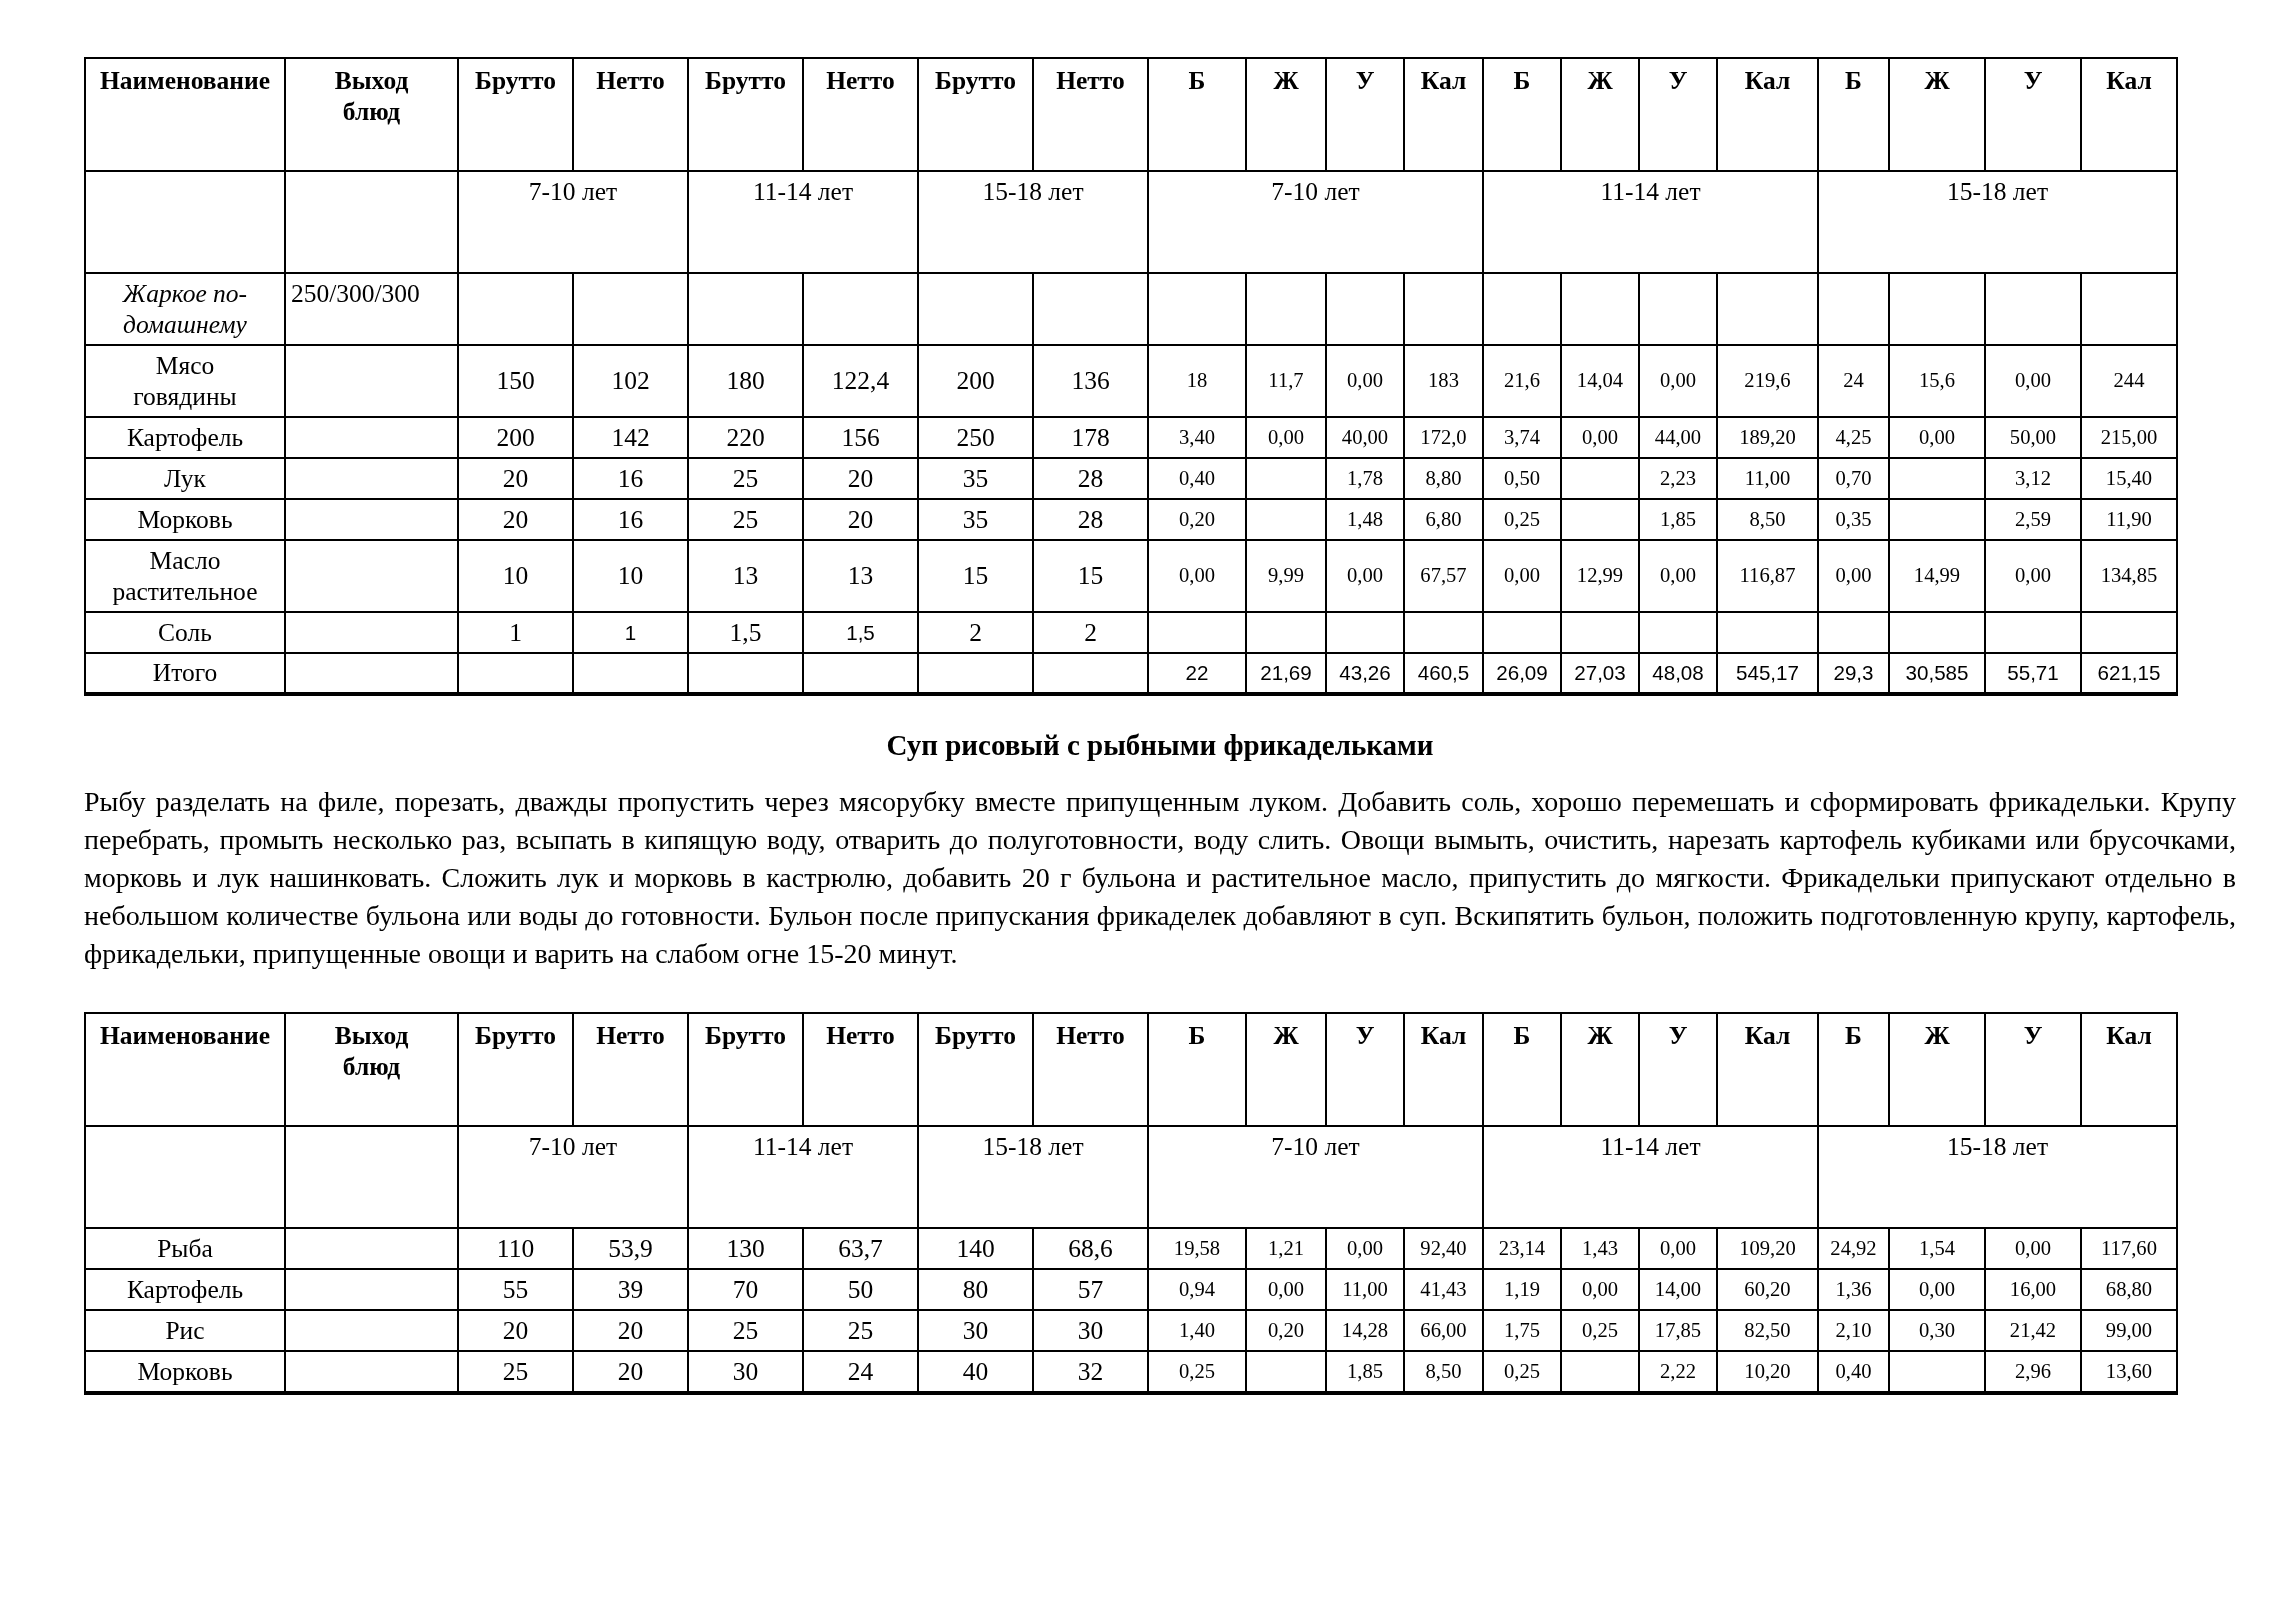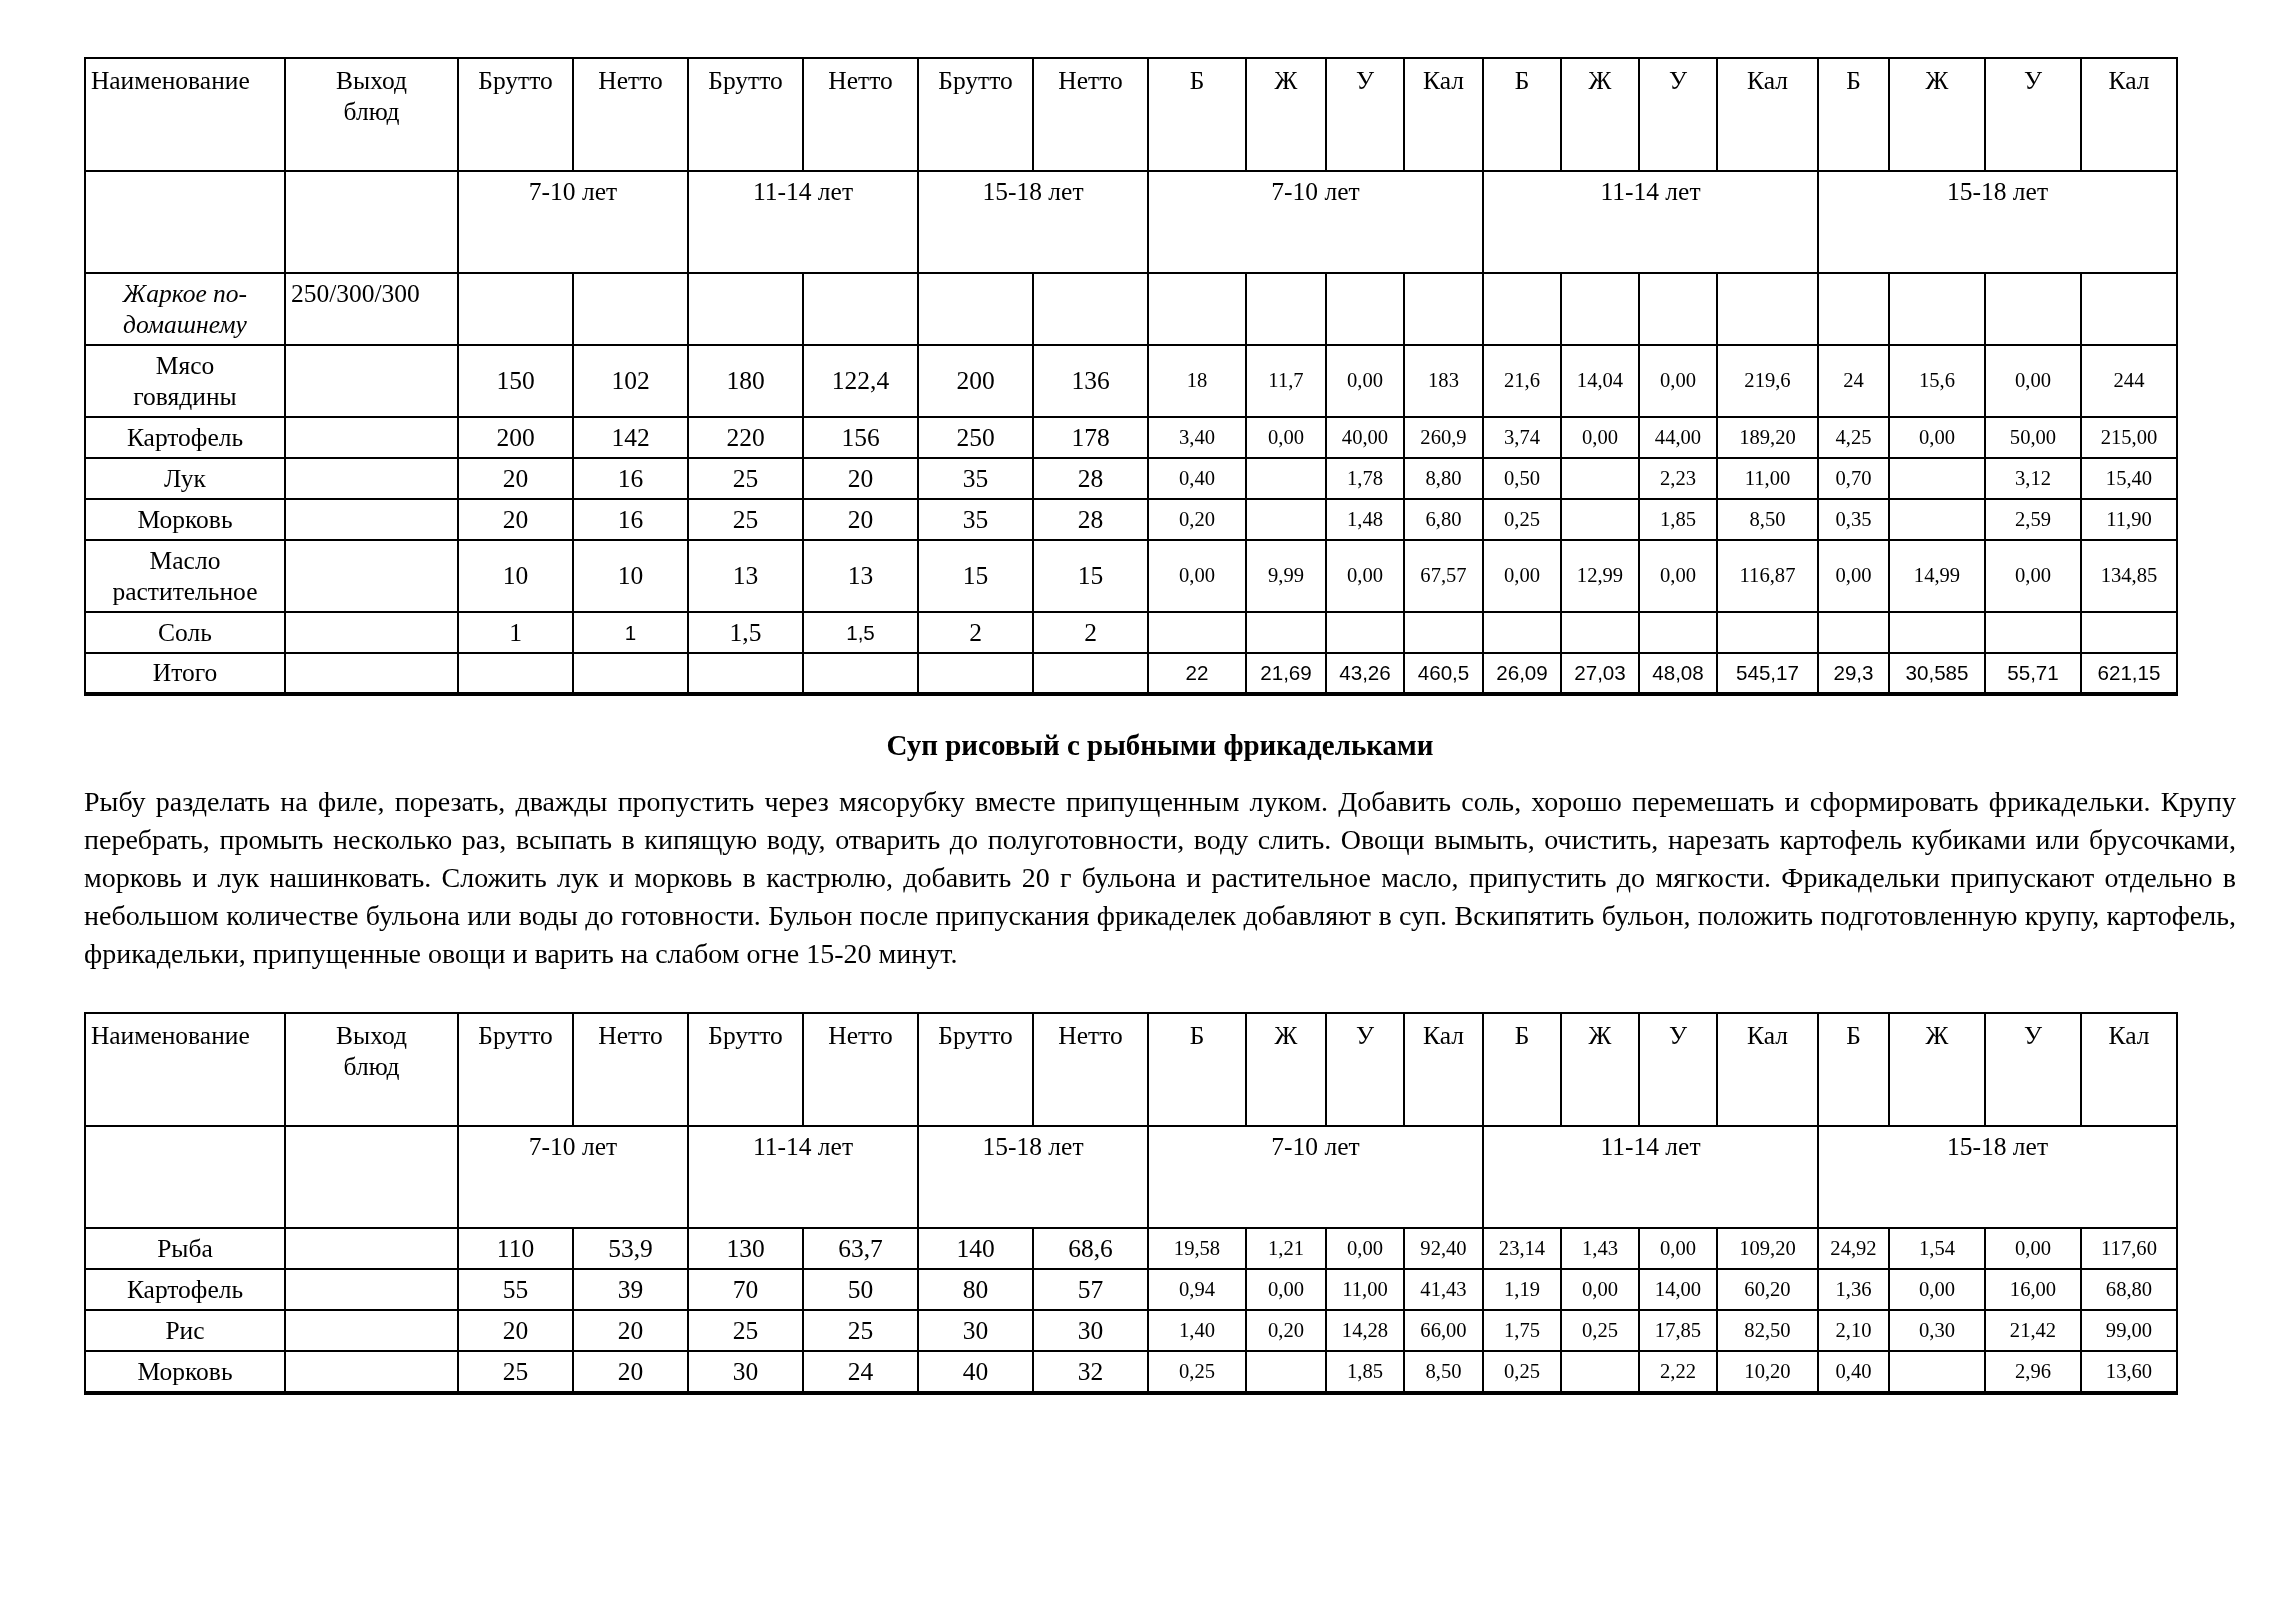--- a/index.html
+++ b/index.html
@@ -20,21 +20,22 @@
     border-bottom-width:4.9px;
   }
   table.nutr th, table.nutr td{
     border:2px solid #000;
     padding:3.9px 4.9px;
     font-size:25.5px;
     line-height:1.22;
     overflow:hidden;
   }
   table.nutr th{
-    font-weight:normal;
+    font-weight:bold;
+    text-align:center;
     vertical-align:top;
     white-space:pre-line;
     padding-top:5.9px;
   }
   th.h-name{text-align:left;padding-left:7.8px;}
   tr.hdr1{height:113px;}
   tr.hdr2{height:102px;}
   td.agecell{text-align:center;vertical-align:top;padding-top:7.8px;margin-top:20px;}
   td.name{
     text-align:center;vertical-align:top;
@@ -177,21 +178,21 @@
             <td class="output"></td>
             <td class="val big">200</td>
             <td class="val big">142</td>
             <td class="val big">220</td>
             <td class="val big">156</td>
             <td class="val big">250</td>
             <td class="val big">178</td>
             <td class="val small gstart">3,40</td>
             <td class="val small">0,00</td>
             <td class="val small">40,00</td>
-            <td class="val small">260,9</td>
+            <td class="val small">172,0</td>
             <td class="val small gstart">3,74</td>
             <td class="val small">0,00</td>
             <td class="val small">44,00</td>
             <td class="val small">189,20</td>
             <td class="val small gstart">4,25</td>
             <td class="val small">0,00</td>
             <td class="val small">50,00</td>
             <td class="val small">215,00</td>
           </tr>
           <tr>

